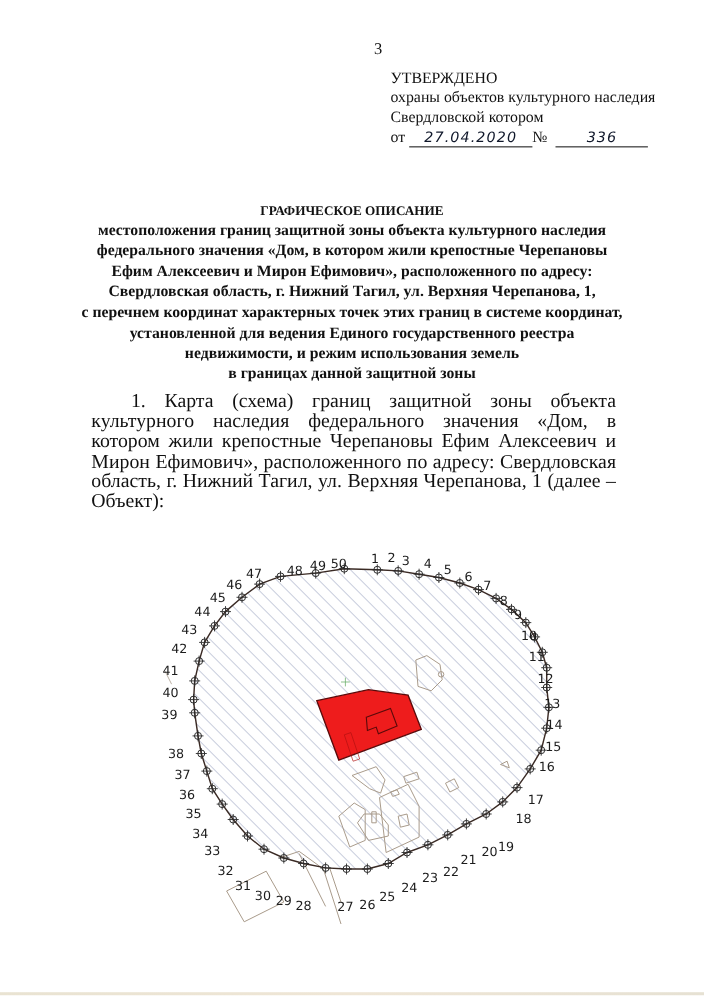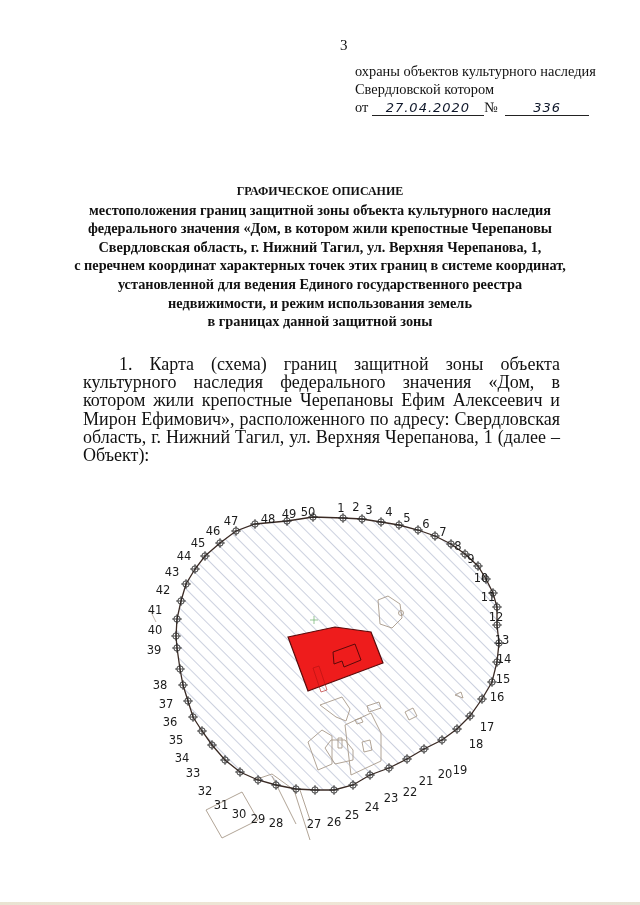--- a/index.html
+++ b/index.html
@@ -20,33 +20,35 @@
     .map { position: absolute; left: 0; top: 480px; width: 640px; height: 400px; }
     .bottom-edge { position: absolute; left: 0; bottom: 0; width: 640px; height: 3px; background: linear-gradient(90deg,#e9e3d2,#efe6d6,#e6e1d3); }
     .map text { font-family: "DejaVu Sans", sans-serif; font-size: 11.5px; fill: #1c1c1c; }
   </style>
 </head>
 <body>
 
 <div class="page-number">3</div>
 
 <div class="approval">
+  <div class="line">УТВЕРЖДЕНО</div>
   <div class="line">охраны объектов культурного наследия</div>
   <div class="line">Свердловской котором</div>
   <div class="sig-row">
     <span>от</span>
     <span class="fill-date hand">27.04.2020</span><span>№</span>
     <span class="fill-num hand">336</span>
   </div>
 </div>
 
 <div class="title-block">
   <div class="heading">ГРАФИЧЕСКОЕ ОПИСАНИЕ</div>
   <div>местоположения границ защитной зоны объекта культурного наследия</div>
   <div>федерального значения «Дом, в котором жили крепостные Черепановы</div>
+  <div>Ефим Алексеевич и Мирон Ефимович», расположенного по адресу:</div>
   <div>Свердловская область, г. Нижний Тагил, ул. Верхняя Черепанова, 1,</div>
   <div>с перечнем координат характерных точек этих границ в системе координат,</div>
   <div>установленной для ведения Единого государственного реестра</div>
   <div>недвижимости, и режим использования земель</div>
   <div>в границах данной защитной зоны</div>
 </div>
 
 <div class="body-text">1. Карта (схема) границ защитной зоны объекта культурного наследия федерального значения «Дом, в котором жили крепостные Черепановы Ефим Алексеевич и Мирон Ефимович», расположенного по адресу: Свердловская область, г. Нижний Тагил, ул. Верхняя Черепанова, 1 (далее – Объект):</div>
 
 <svg class="map" viewBox="0 0 640 400" xmlns="http://www.w3.org/2000/svg">

